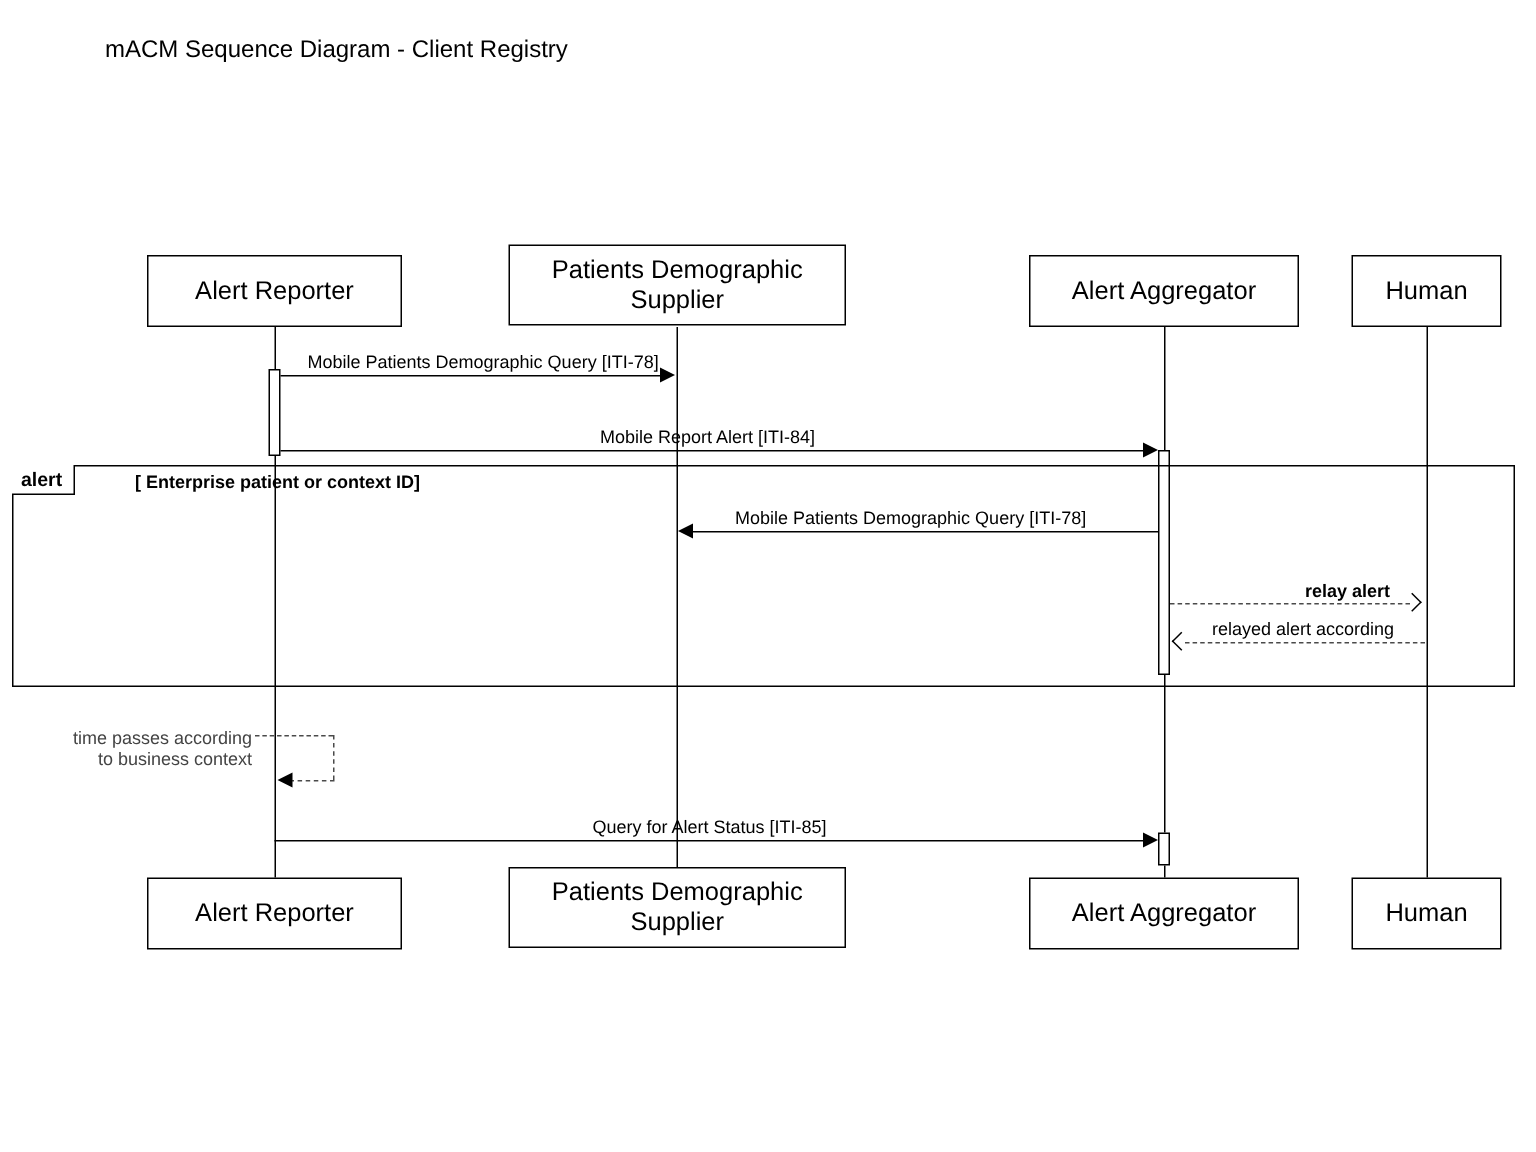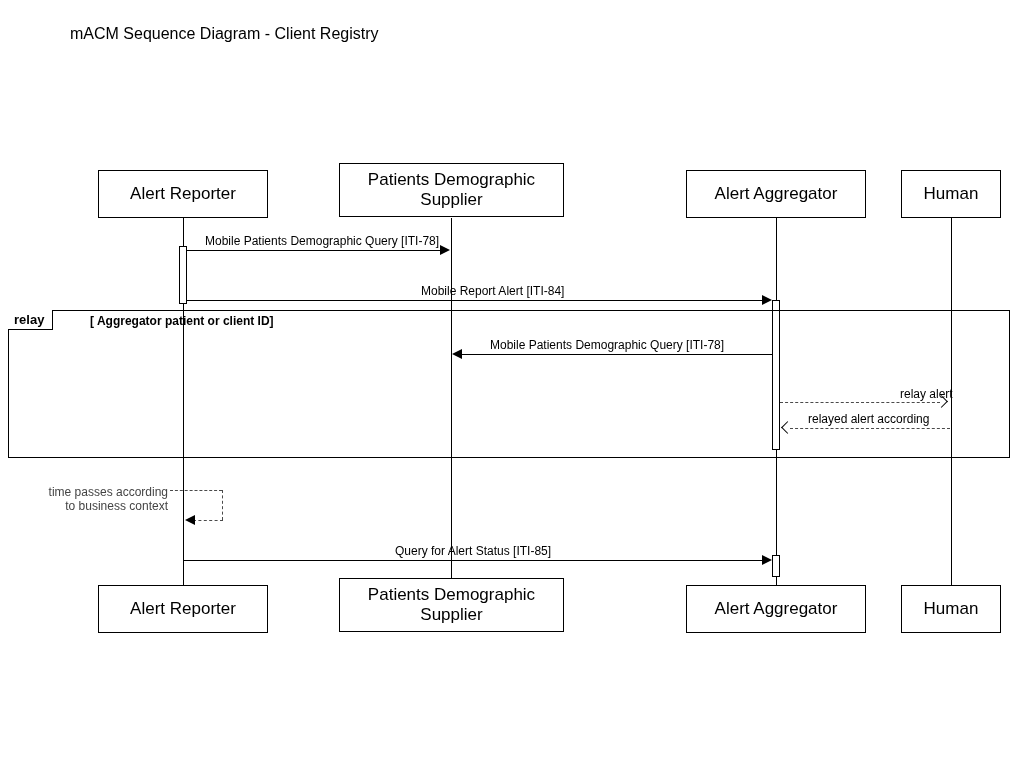--- a/index.html
+++ b/index.html
@@ -167,35 +167,35 @@
 <div class="lifeline" style="left:951px; top:218px; height:367px;"></div>
 
 <div class="activation" style="left:179px; top:246px; height:58px;"></div>
 <div class="activation" style="left:772px; top:300px; height:150px;"></div>
 <div class="activation" style="left:772px; top:555px; height:22px;"></div>
 
 <div class="msg-label" style="left:205px; top:234px;">Mobile Patients Demographic Query [ITI-78]</div>
 <div class="arrow-solid" style="left:187px; top:250px; width:255px;"></div>
 <div class="arrowhead-right" style="left:440px; top:245px;"></div>
 
-<div class="msg-label" style="left:400px; top:284px;margin-left:21px;">Mobile Report Alert [ITI-84]</div>
+<div class="msg-label" style="left:400px; top:284px;">Mobile Report Alert [ITI-84]</div>
 <div class="arrow-solid" style="left:187px; top:300px; width:576px;"></div>
 <div class="arrowhead-right" style="left:762px; top:295px;"></div>
 
 <div class="loop-frame" style="left:8px; top:310px; width:1002px; height:148px;"></div>
 <div class="loop-tab" style="left:8px; top:310px;">
-  <span>relay</span>
-</div>
-<div class="loop-guard" style="left:90px; top:314px;">[ Aggregator patient or client ID]</div>
+  <span>alert</span>
+</div>
+<div class="loop-guard" style="left:90px; top:314px;">[ Enterprise patient or context ID]</div>
 
 <div class="msg-label" style="left:490px; top:338px;">Mobile Patients Demographic Query [ITI-78]</div>
 <div class="arrow-solid" style="left:460px; top:354px; width:312px;"></div>
 <div class="arrowhead-left" style="left:452px; top:349px;"></div>
 
-<div class="msg-label" style="left:900px; top:387px;">relay alert</div>
+<div class="msg-label" style="left:870px; top:387px;font-weight:bold;">relay alert</div>
 <div class="arrow-dashed" style="left:780px; top:402px; width:160px;"></div>
 <div class="arrowhead-right-open" style="left:937px; top:397px;"></div>
 
 <div class="msg-label" style="left:808px; top:412px;">relayed alert according</div>
 <div class="arrow-dashed" style="left:790px; top:428px; width:160px;"></div>
 <div class="arrowhead-left-open" style="left:783px; top:423px;"></div>
 
 <div class="note-text" style="left:38px; top:485px; width:130px; white-space:pre-line;">time passes according
 to business context</div>
 

